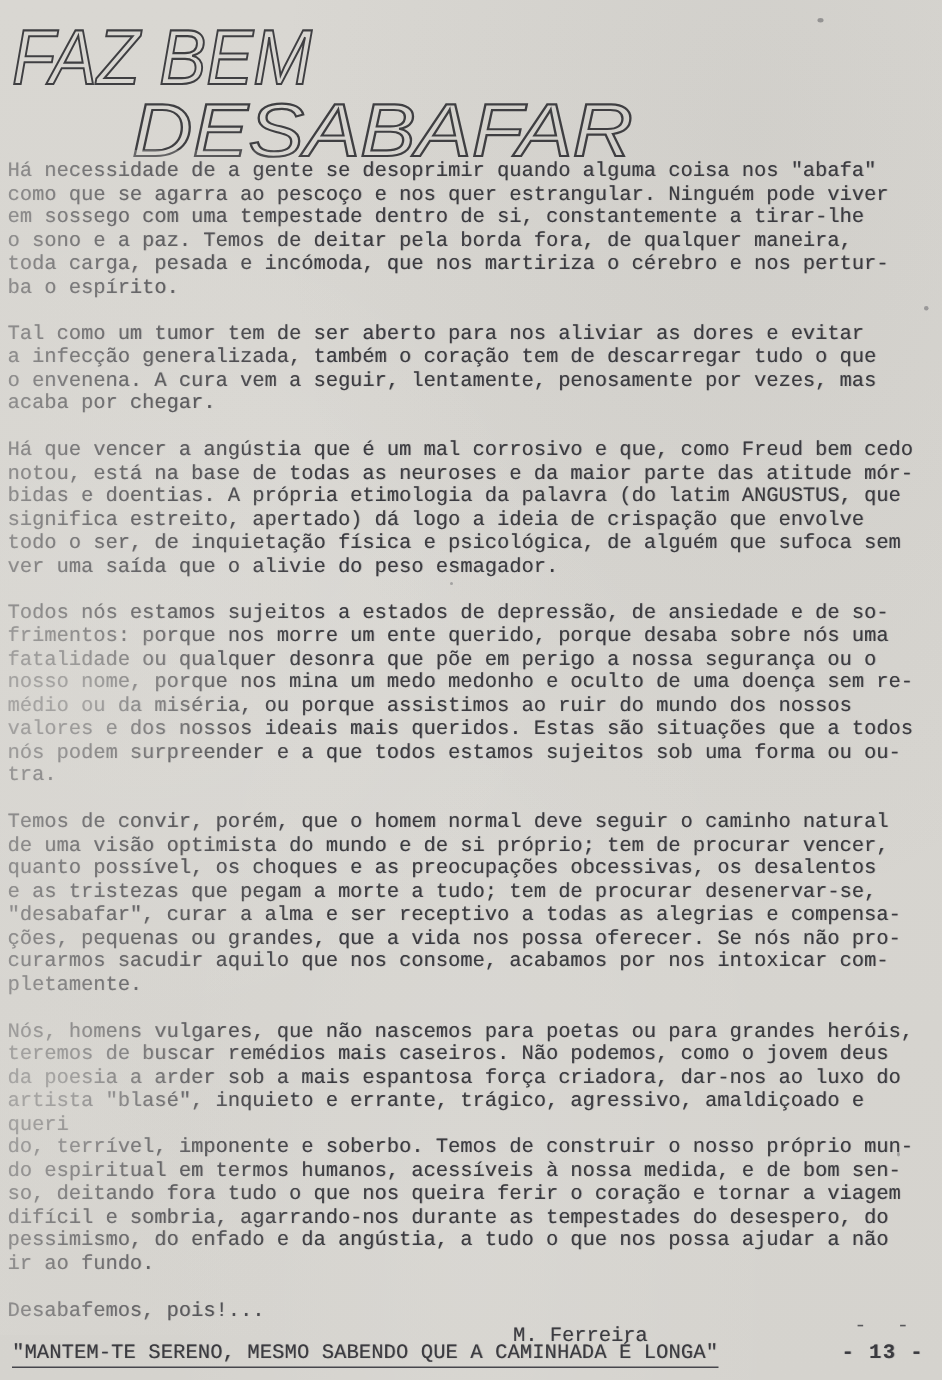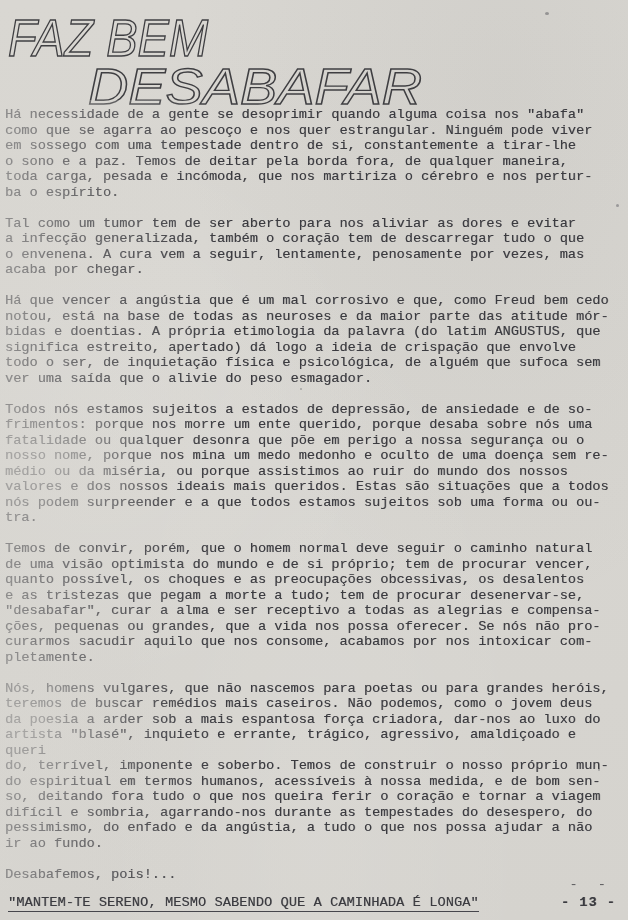--- a/index.html
+++ b/index.html
@@ -129,20 +129,21 @@
 teremos de buscar remédios mais caseiros. Não podemos, como o jovem deus
 da poesia a arder sob a mais espantosa força criadora, dar-nos ao luxo do
 artista "blasé", inquieto e errante, trágico, agressivo, amaldiçoado e queri
 do, terrível, imponente e soberbo. Temos de construir o nosso próprio mun-
 do espiritual em termos humanos, acessíveis à nossa medida, e de bom sen-
 so, deitando fora tudo o que nos queira ferir o coração e tornar a viagem
 difícil e sombria, agarrando-nos durante as tempestades do desespero, do
 pessimismo, do enfado e da angústia, a tudo o que nos possa ajudar a não
 ir ao fundo.</p>
     <p class="signoff">Desabafemos, pois!...</p>
+    <p class="author">M. Ferreira</p>
   </div>
 
   <div class="footer">
     <span class="quote">"MANTEM-TE SERENO, MESMO SABENDO QUE A CAMINHADA É LONGA"</span>
     <span class="pagemark">-  -</span>
     <span class="pagenum">- 13 -</span>
   </div>
 
   <div class="fade-overlay"></div>
   <div class="blotch b1"></div>

